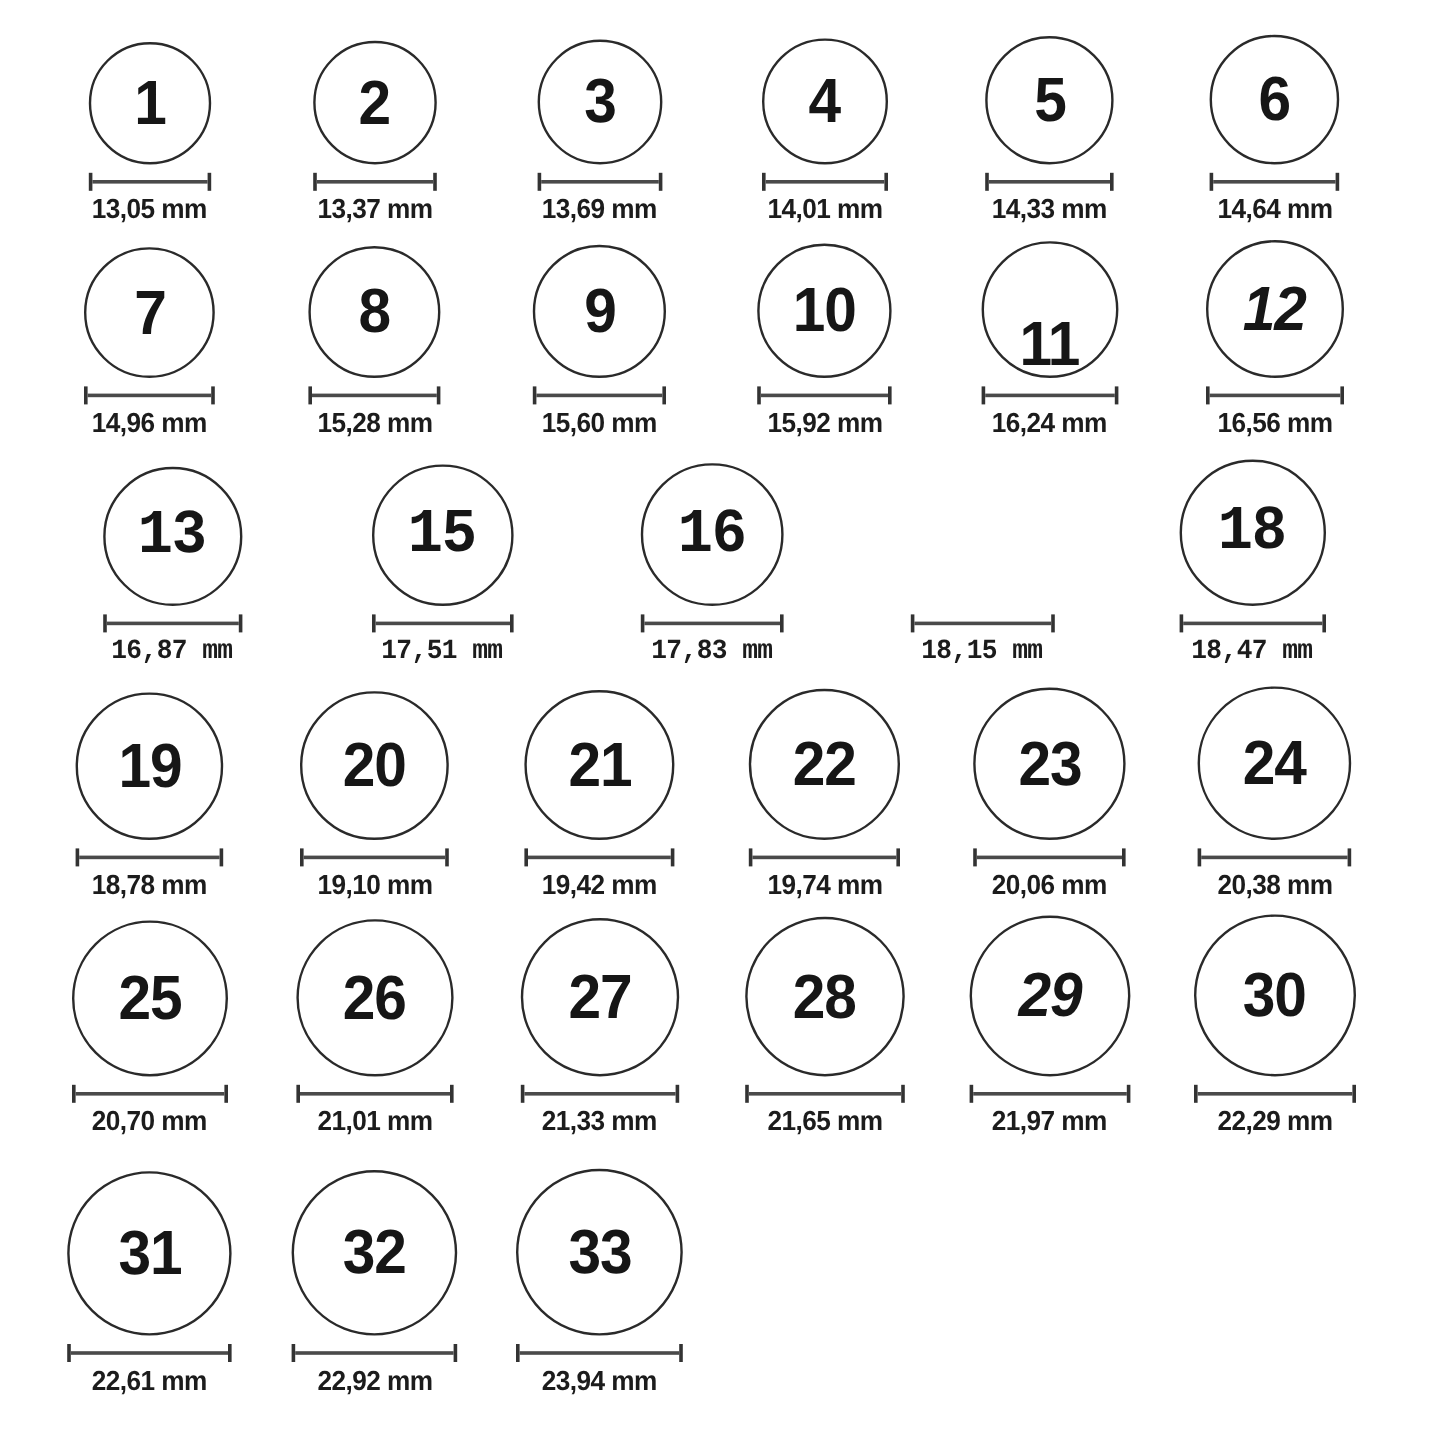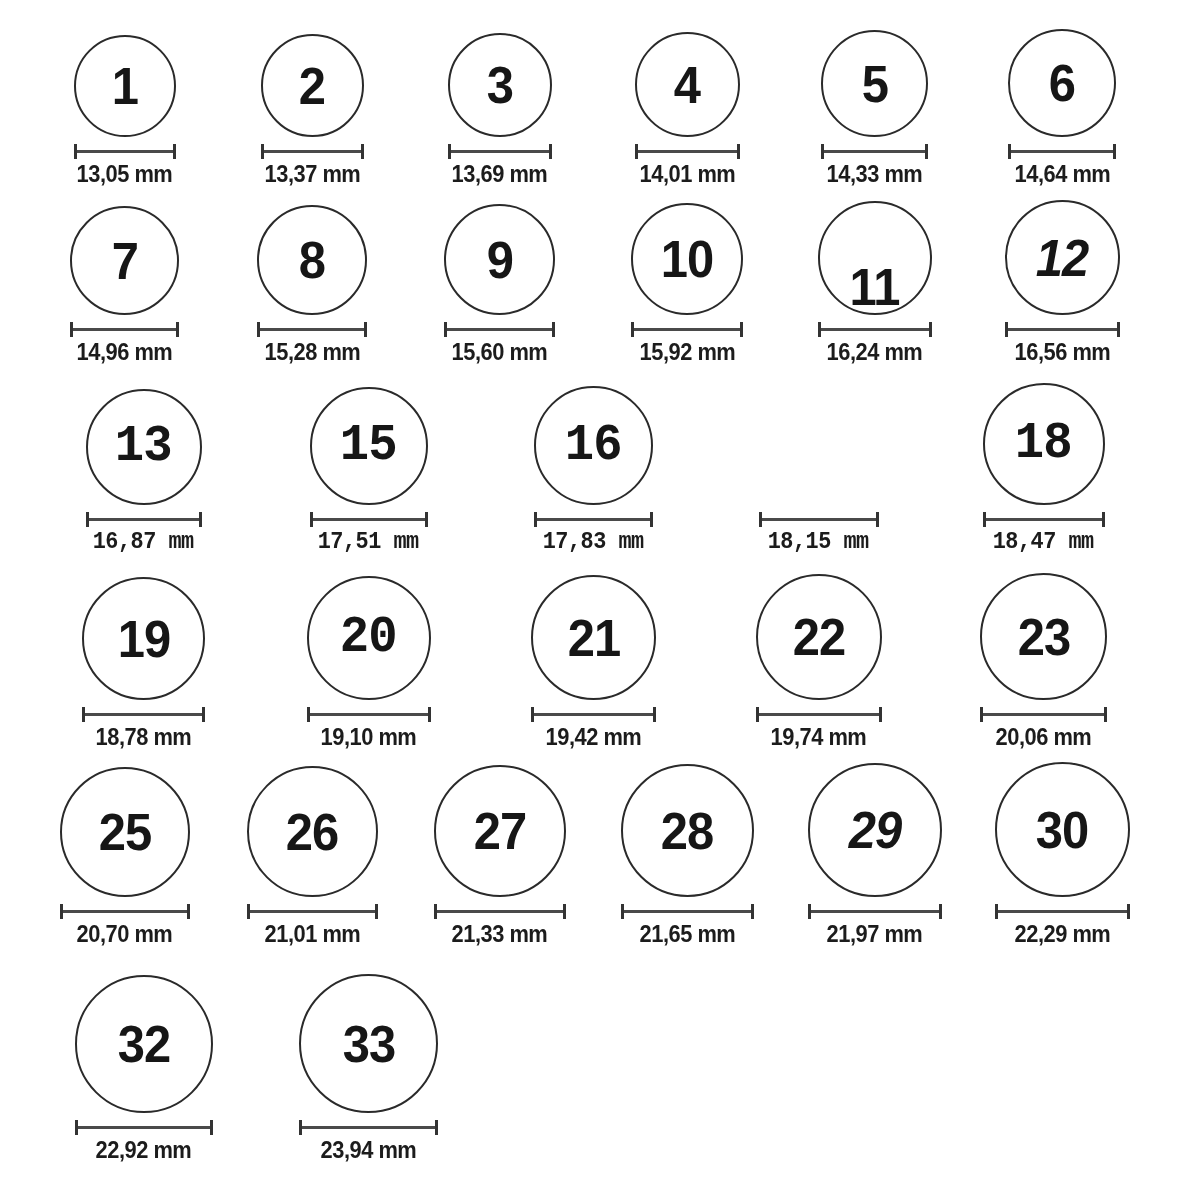--- a/index.html
+++ b/index.html
@@ -209,21 +209,21 @@
     </div>
     <div class="row" style="height: 195px;">
       <div class="cell">
     <div class="circle" style="width: 123px; height: 123px;">
       <span class="num">19</span>
     </div>
     <div class="measure" style="width: 123px;"></div>
     <div class="mm-label">18,78 mm</div>
   </div>
       <div class="cell">
-    <div class="circle" style="width: 124px; height: 124px; font-family: Liberation Mono, monospace;">
+    <div class="circle" style="width: 124px; height: 124px;">
       <span class="num">20</span>
     </div>
     <div class="measure" style="width: 124px;"></div>
     <div class="mm-label">19,10 mm</div>
   </div>
       <div class="cell">
     <div class="circle" style="width: 125px; height: 125px;">
       <span class="num">21</span>
     </div>
     <div class="measure" style="width: 125px;"></div>
@@ -236,20 +236,27 @@
     <div class="measure" style="width: 126px;"></div>
     <div class="mm-label">19,74 mm</div>
   </div>
       <div class="cell">
     <div class="circle" style="width: 127px; height: 127px;">
       <span class="num">23</span>
     </div>
     <div class="measure" style="width: 127px;"></div>
     <div class="mm-label">20,06 mm</div>
   </div>
+      <div class="cell">
+    <div class="circle" style="width: 128px; height: 128px;">
+      <span class="num">24</span>
+    </div>
+    <div class="measure" style="width: 128px;"></div>
+    <div class="mm-label">20,38 mm</div>
+  </div>
     </div>
     <div class="row" style="height: 197px; align-items: flex-end;">
       <div class="cell">
     <div class="circle" style="width: 130px; height: 130px;">
       <span class="num">25</span>
     </div>
     <div class="measure" style="width: 130px;"></div>
     <div class="mm-label">20,70 mm</div>
   </div>
       <div class="cell">
@@ -282,20 +289,27 @@
   </div>
       <div class="cell">
     <div class="circle" style="width: 135px; height: 135px;">
       <span class="num">30</span>
     </div>
     <div class="measure" style="width: 135px;"></div>
     <div class="mm-label">22,29 mm</div>
   </div>
     </div>
     <div class="row" style="height: 216px;">
+      <div class="cell">
+    <div class="circle" style="width: 137px; height: 137px;">
+      <span class="num">31</span>
+    </div>
+    <div class="measure" style="width: 137px;"></div>
+    <div class="mm-label">22,61 mm</div>
+  </div>
       <div class="cell">
     <div class="circle" style="width: 138px; height: 138px;">
       <span class="num">32</span>
     </div>
     <div class="measure" style="width: 138px;"></div>
     <div class="mm-label">22,92 mm</div>
   </div>
       <div class="cell">
     <div class="circle" style="width: 139px; height: 139px;">
       <span class="num">33</span>

